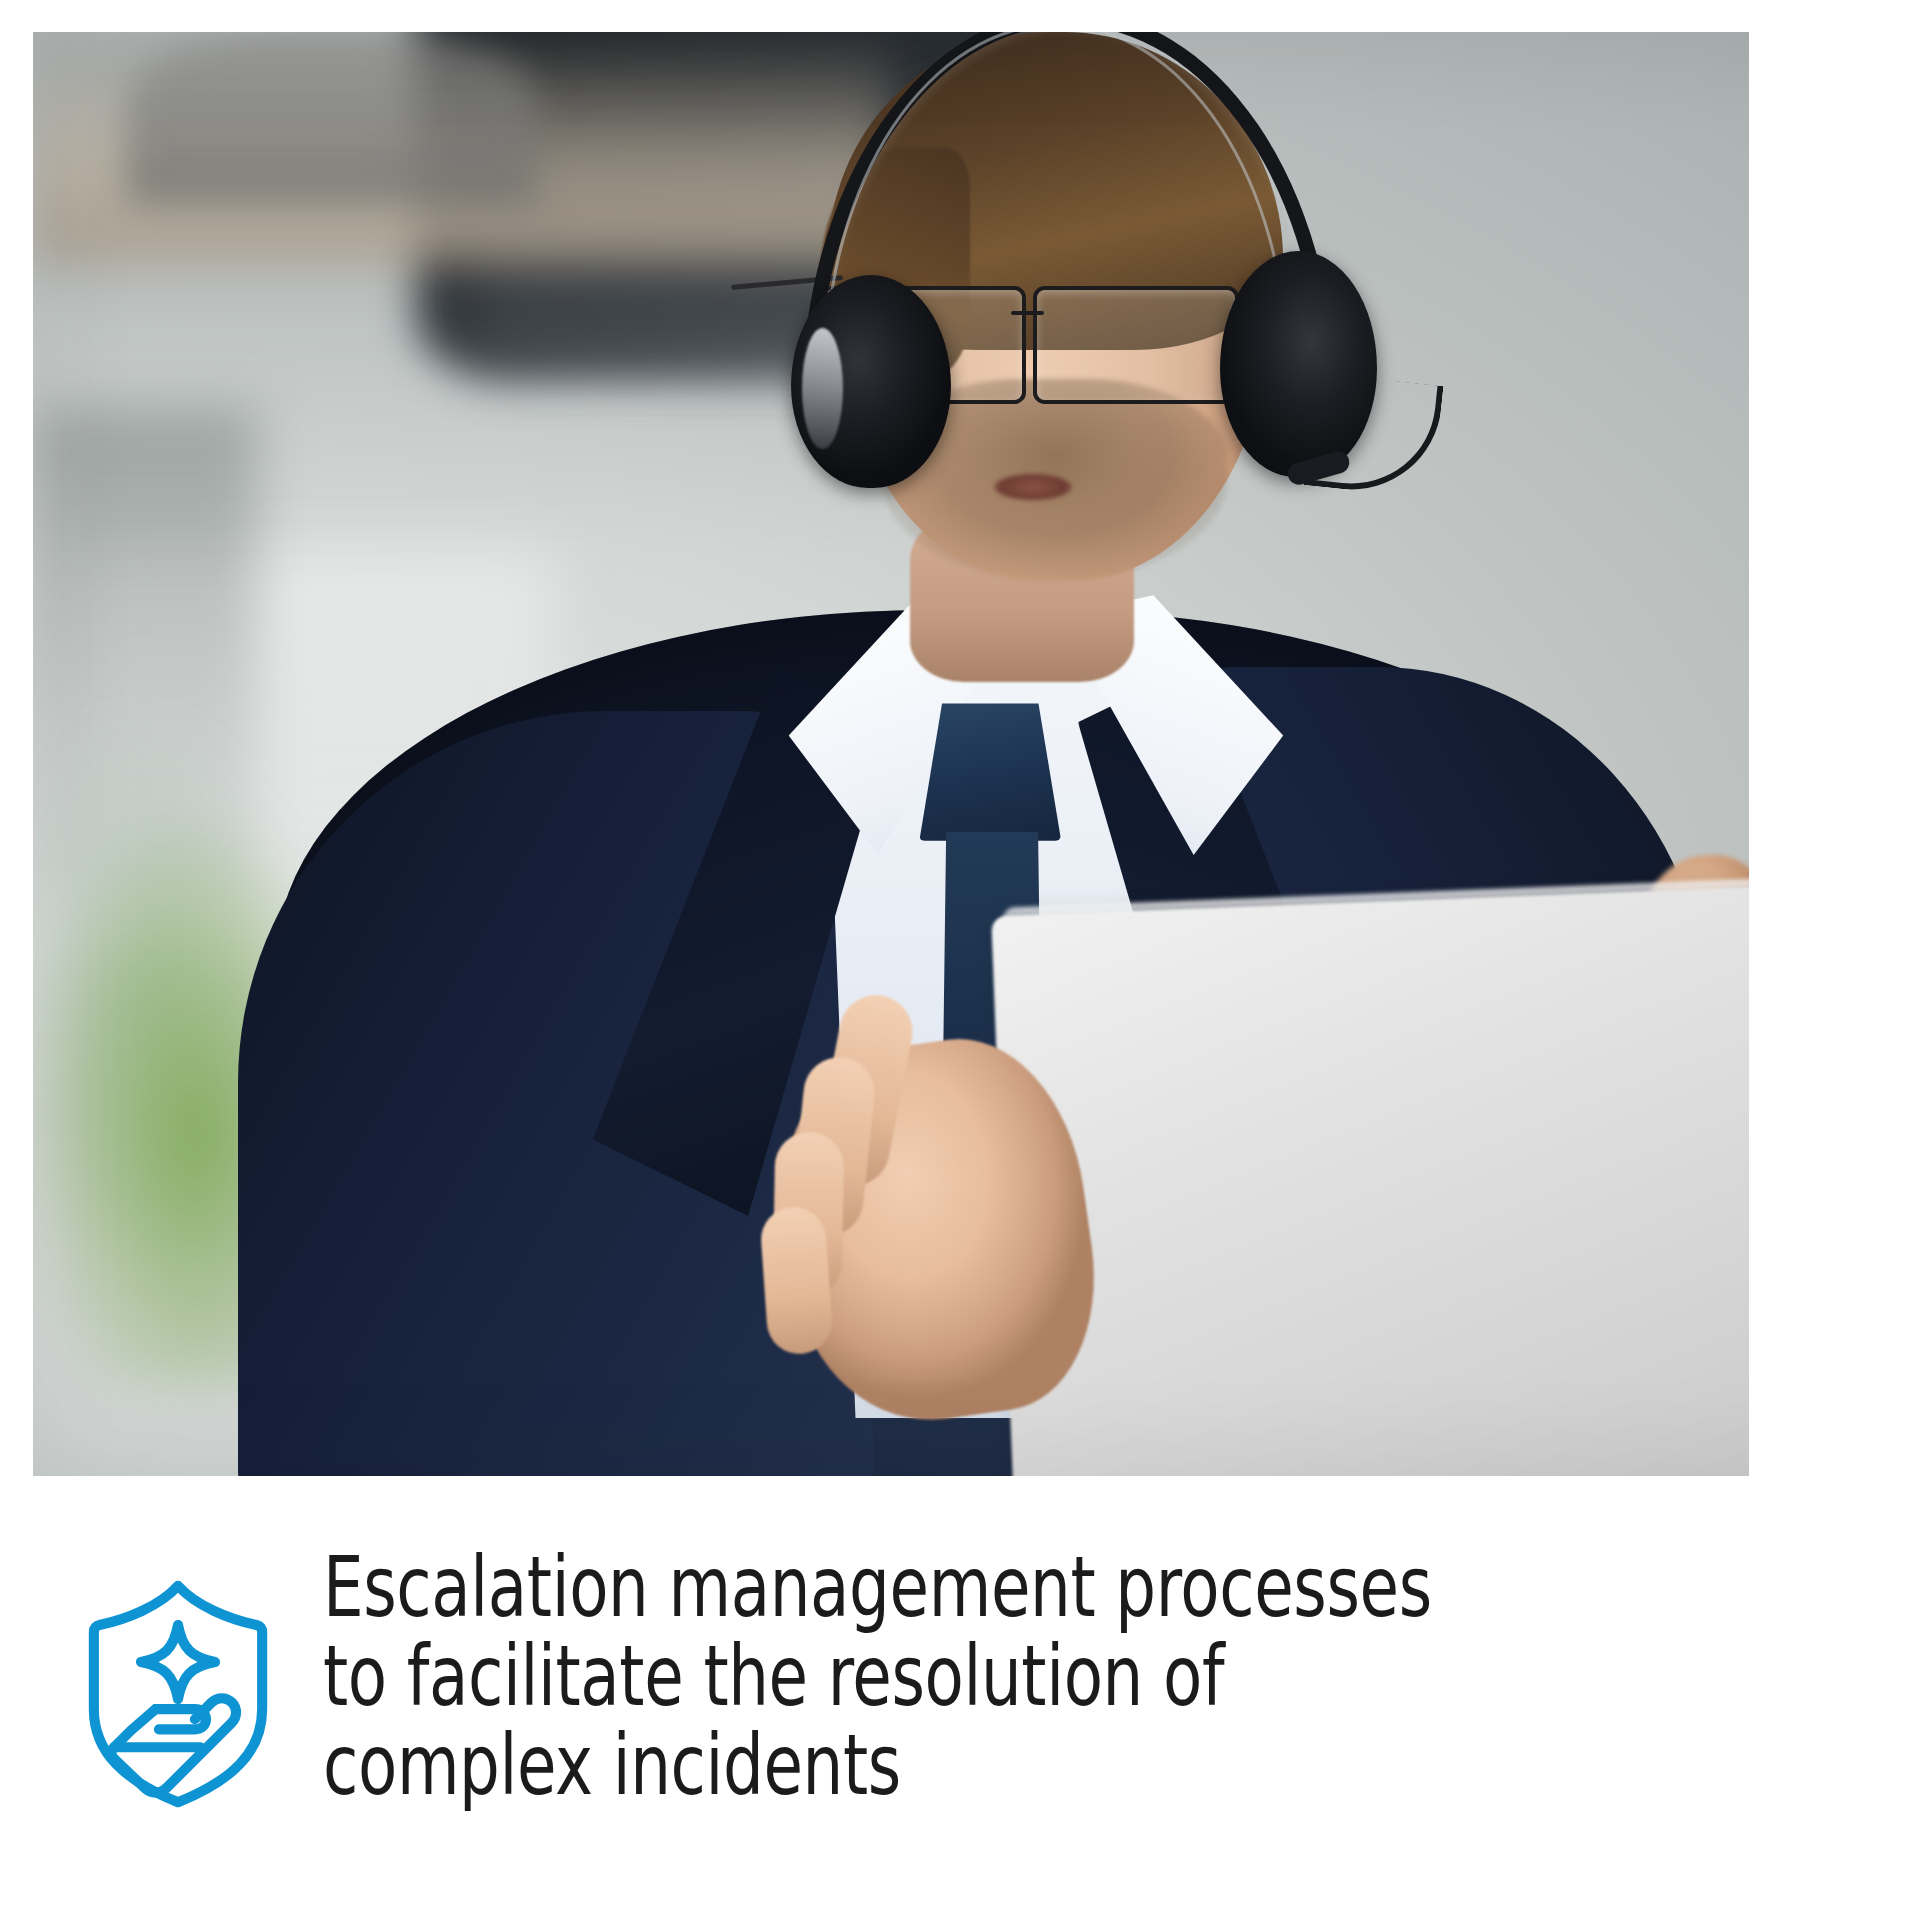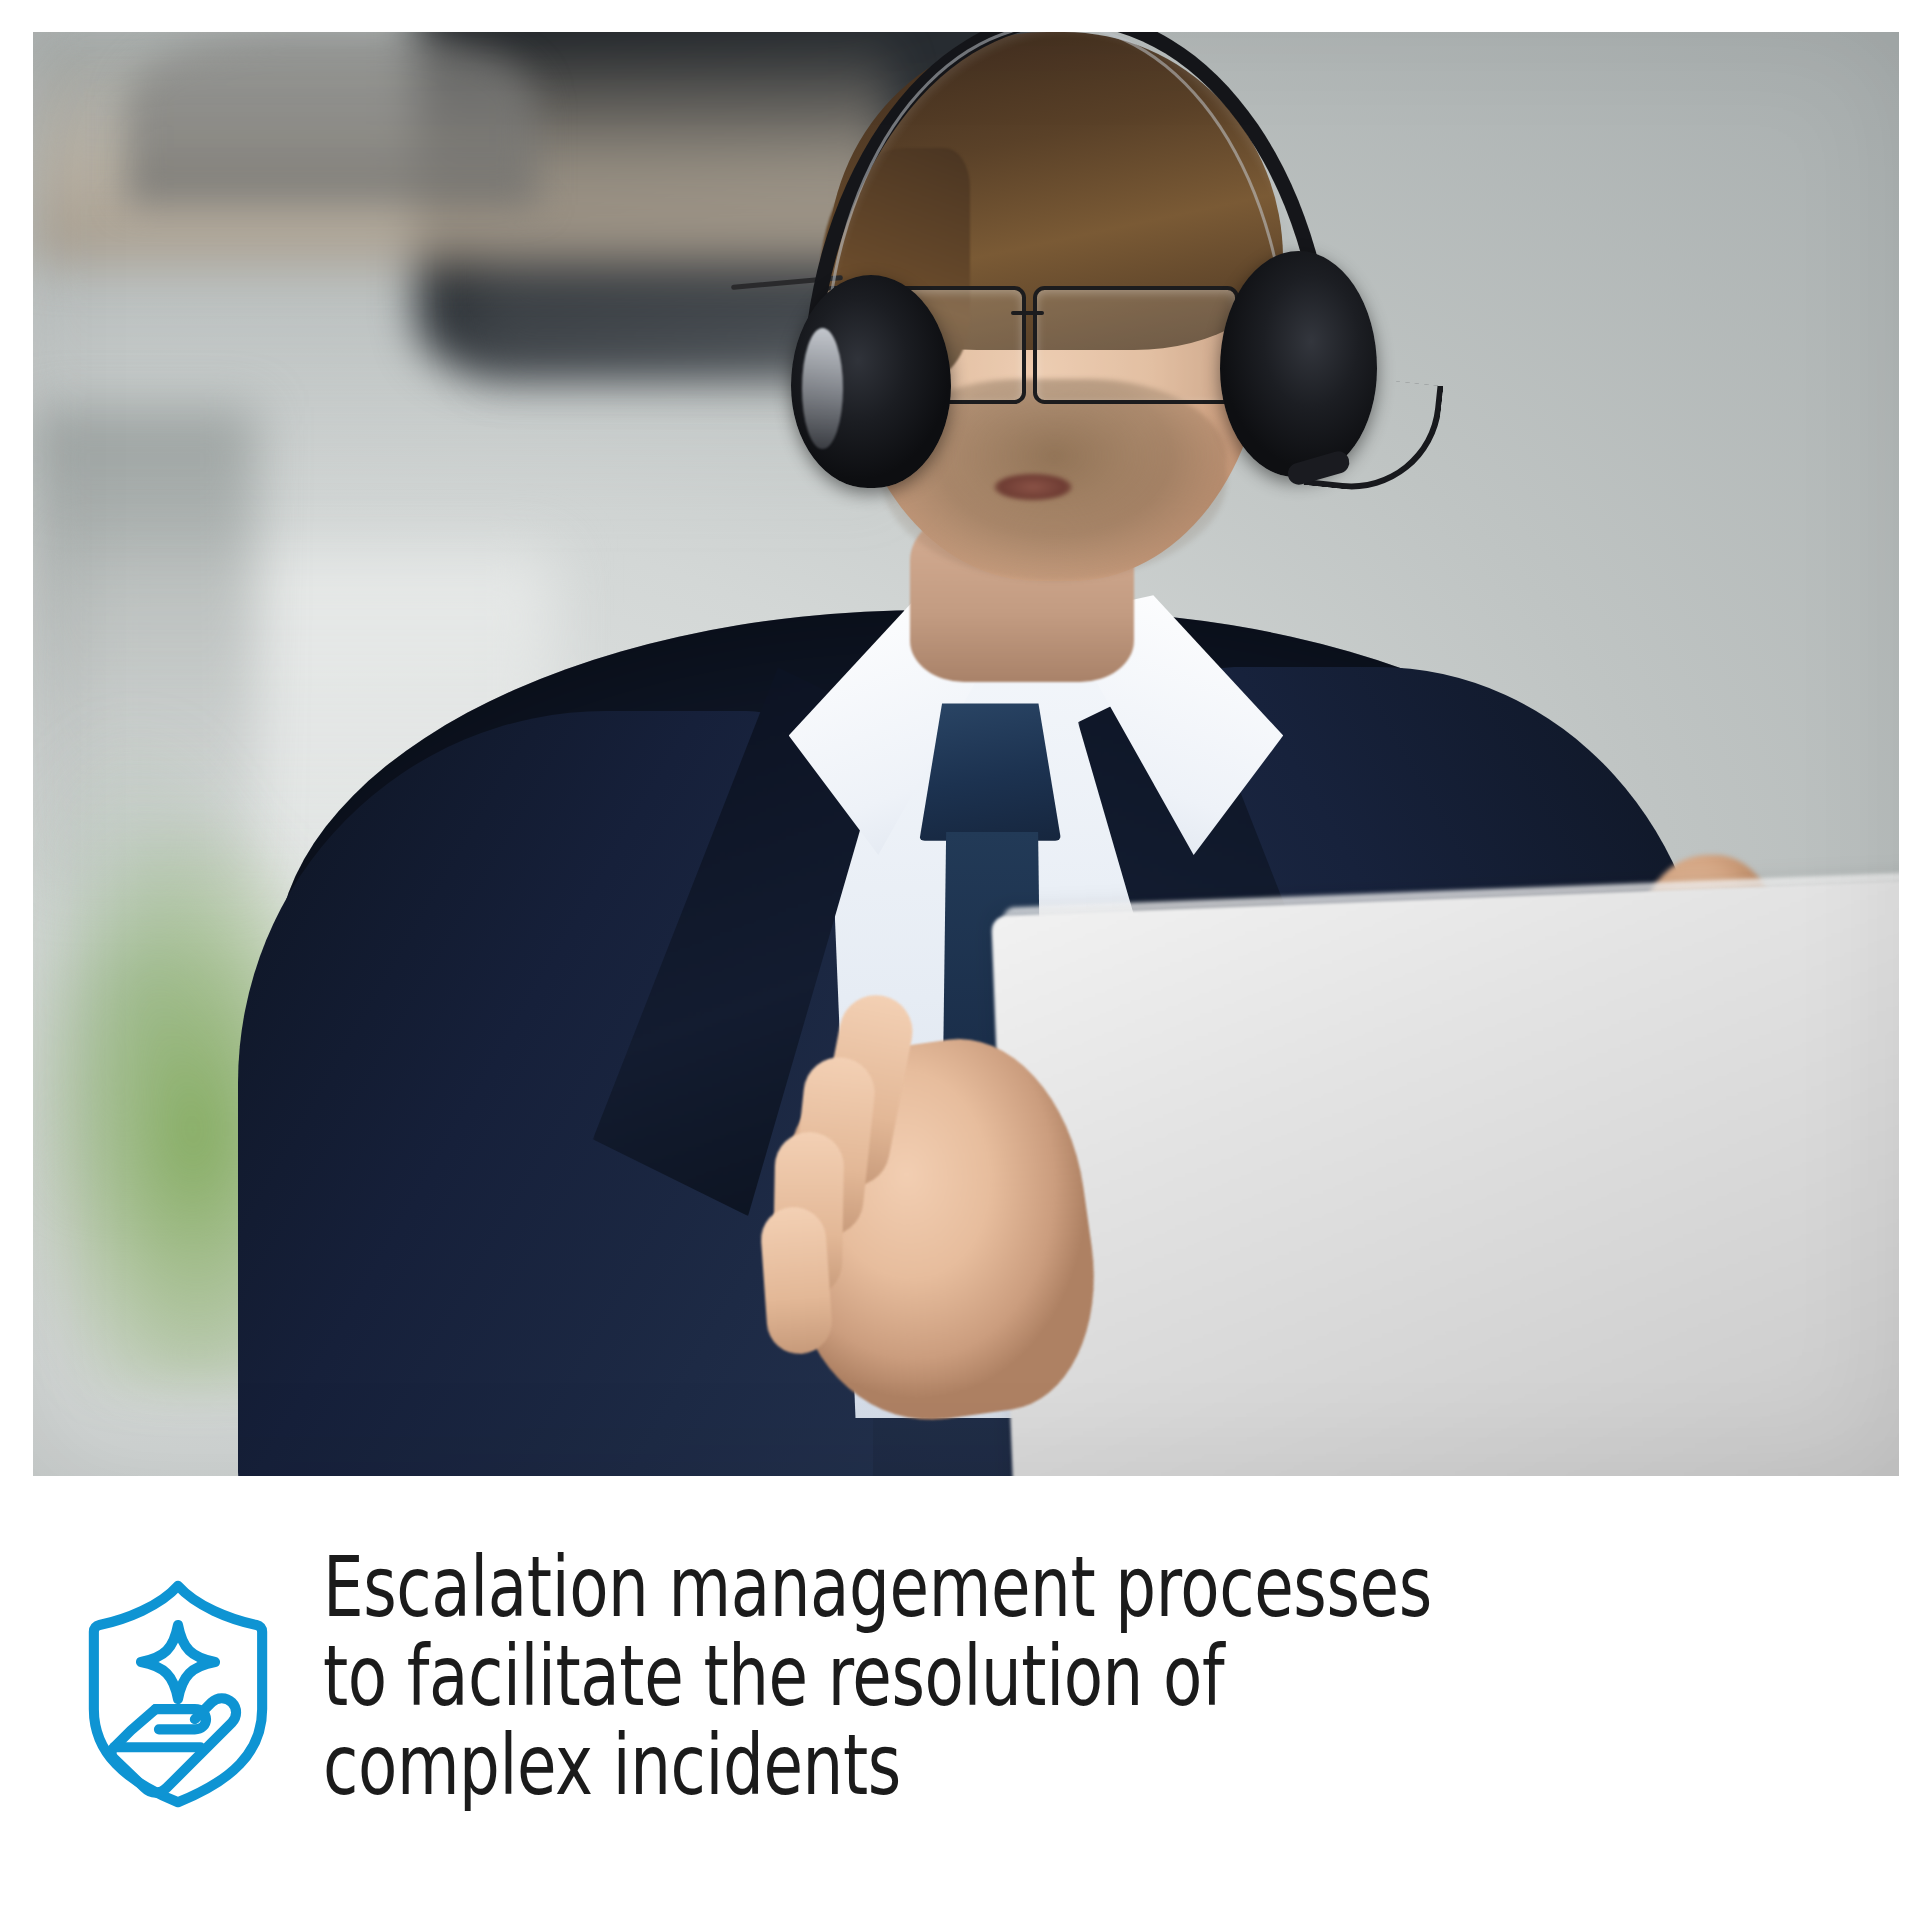--- a/index.html
+++ b/index.html
@@ -3,21 +3,21 @@
 <meta charset="utf-8">
 <title>Escalation management card</title>
 <style>
   html,body{margin:0;padding:0;}
   body{
     width:1931px;height:1931px;
     background:#ffffff;
     font-family:"Liberation Sans", sans-serif;
     overflow:hidden;
   }
-  .canvas{position:relative;width:1931px;height:1931px;background:#fff;overflow:hidden;}
+  .canvas{position:relative;width:1749px;height:1931px;background:#fff;overflow:hidden;}
 
   
   .photo{
     position:absolute;left:33px;top:32px;width:1866px;height:1444px;
     overflow:hidden;background:#b9bfc0;
   }
   .ph-layer{position:absolute;inset:0;}
 
   
   .bg-wall{

